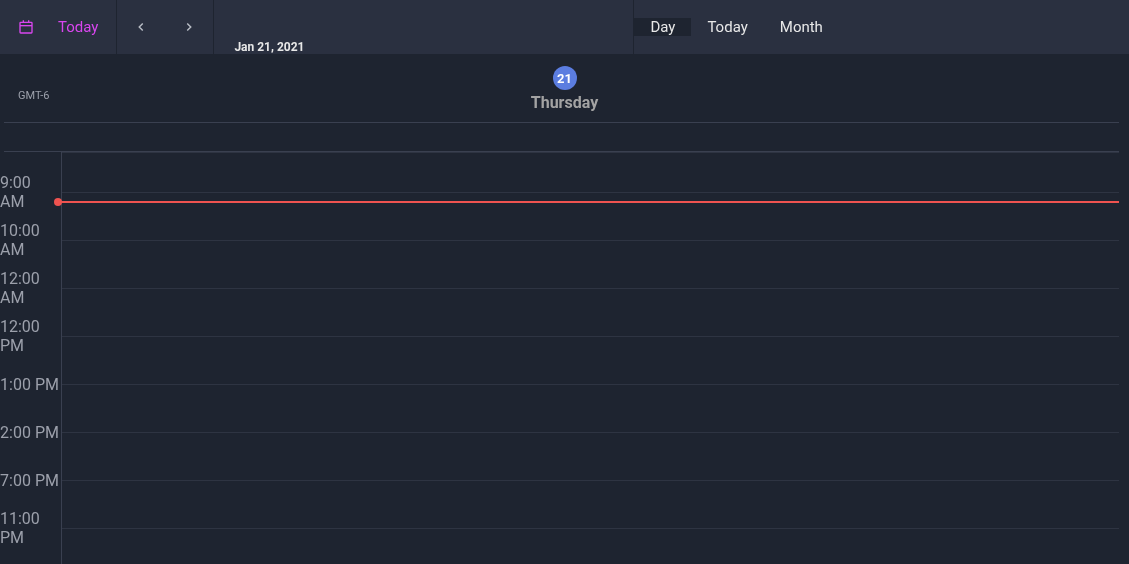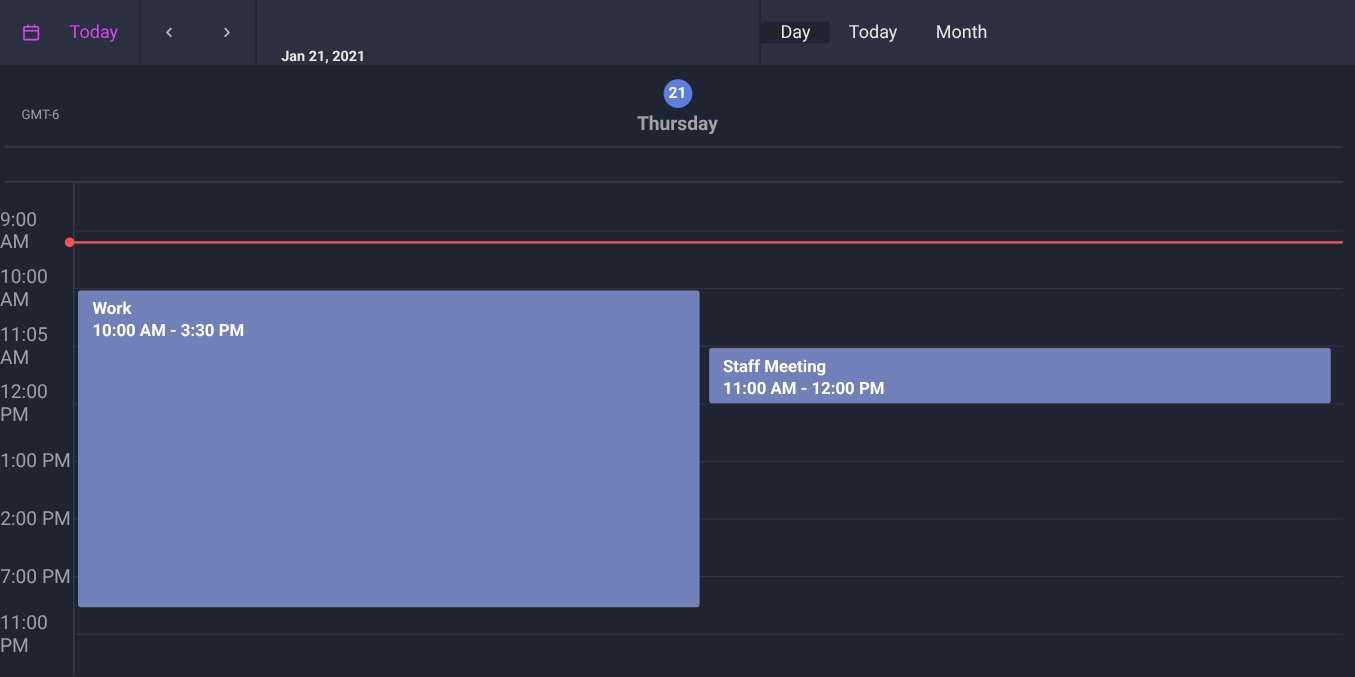--- a/index.html
+++ b/index.html
@@ -245,21 +245,21 @@
   <div class="day-name">Thursday</div>
   <div class="tz-label">GMT-6</div>
 </div>
 
 <div class="allday-row"></div>
 
 <div class="calendar-body">
   <div class="time-gutter">
     <div class="time-label" style="top:40px">9:00 AM</div>
     <div class="time-label" style="top:88px">10:00 AM</div>
-    <div class="time-label" style="top:136px">11:05 AM</div>
+    <div class="time-label" style="top:136px">12:00 AM</div>
     <div class="time-label" style="top:184px">12:00 PM</div>
     <div class="time-label" style="top:232px">1:00 PM</div>
     <div class="time-label" style="top:280px">2:00 PM</div>
     <div class="time-label" style="top:328px">7:00 PM</div>
     <div class="time-label" style="top:376px">11:00 PM</div>
   </div>
   <div class="grid-area">
     <div class="hour-line" style="top:0px"></div>
     <div class="hour-line" style="top:40px"></div>
     <div class="hour-line" style="top:88px"></div>
@@ -267,23 +267,15 @@
     <div class="hour-line" style="top:184px"></div>
     <div class="hour-line" style="top:232px"></div>
     <div class="hour-line" style="top:280px"></div>
     <div class="hour-line" style="top:328px"></div>
     <div class="hour-line" style="top:376px"></div>
 
     <div class="now-line" style="top:49px">
       <div class="now-dot"></div>
     </div>
 
-    <div class="event" style="top:90px; left:3px; width:49%; height:264px;">
-      <div class="event-title">Work</div>
-      <div class="event-time">10:00 AM - 3:30 PM</div>
-    </div>
-
-    <div class="event" style="top:138px; left:50%; right:10px; height:46px;">
-      <div class="event-title">Staff Meeting</div>
-      <div class="event-time">11:00 AM - 12:00 PM</div>
-    </div>
+
   </div>
 </div>
 
 </body></html>

